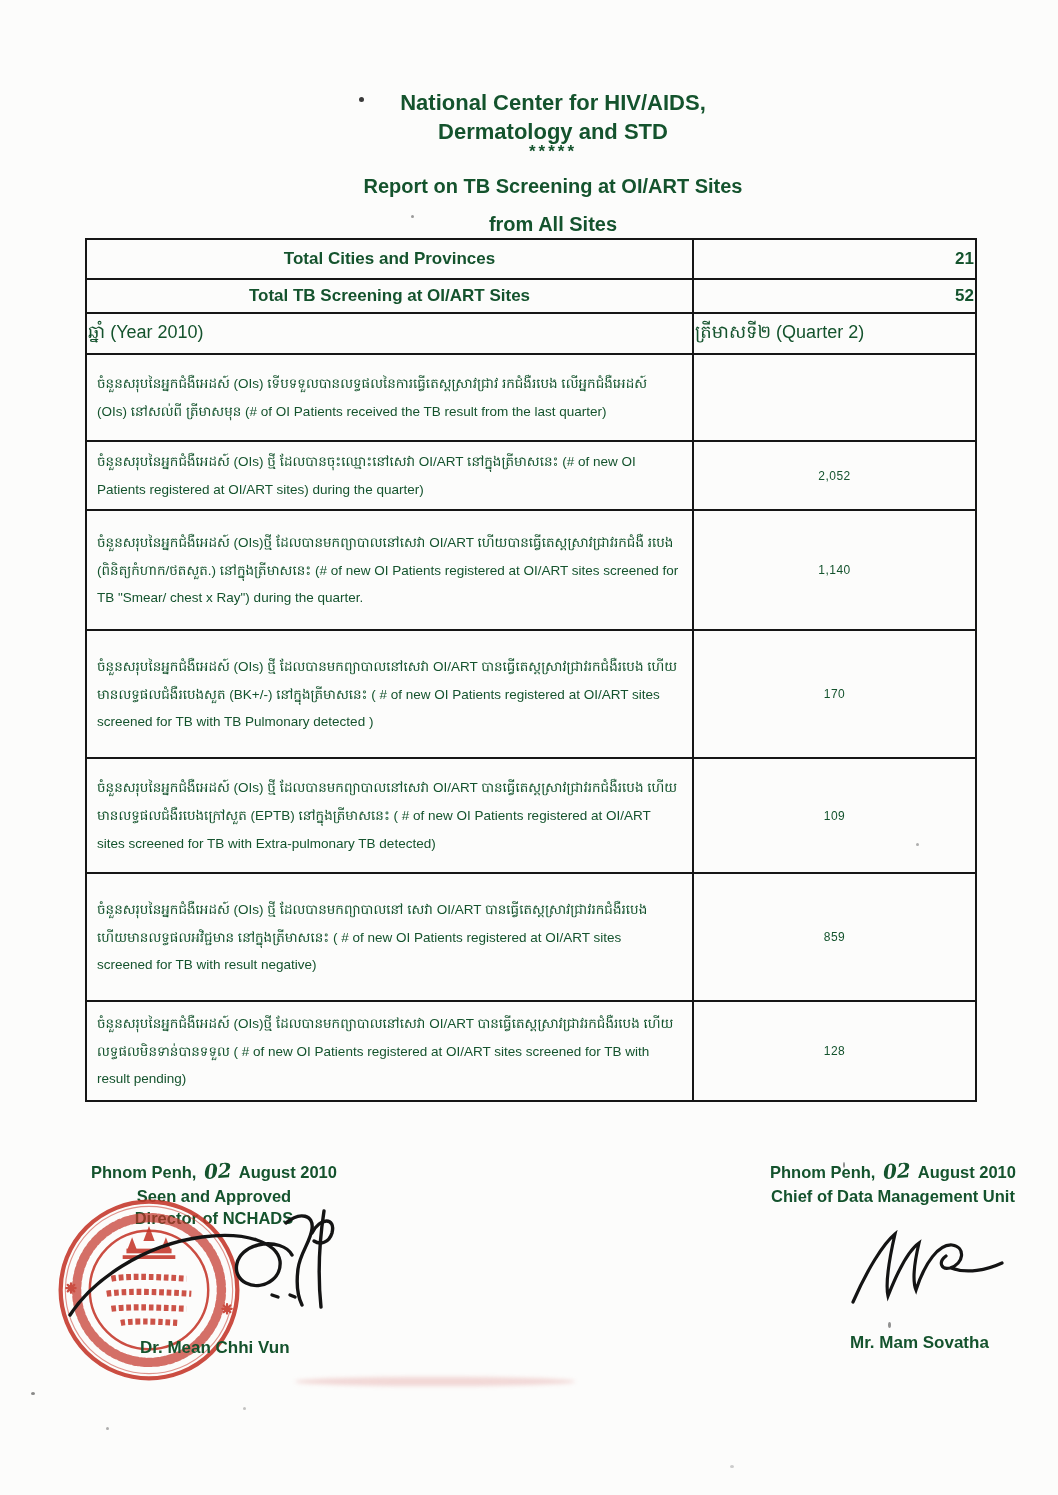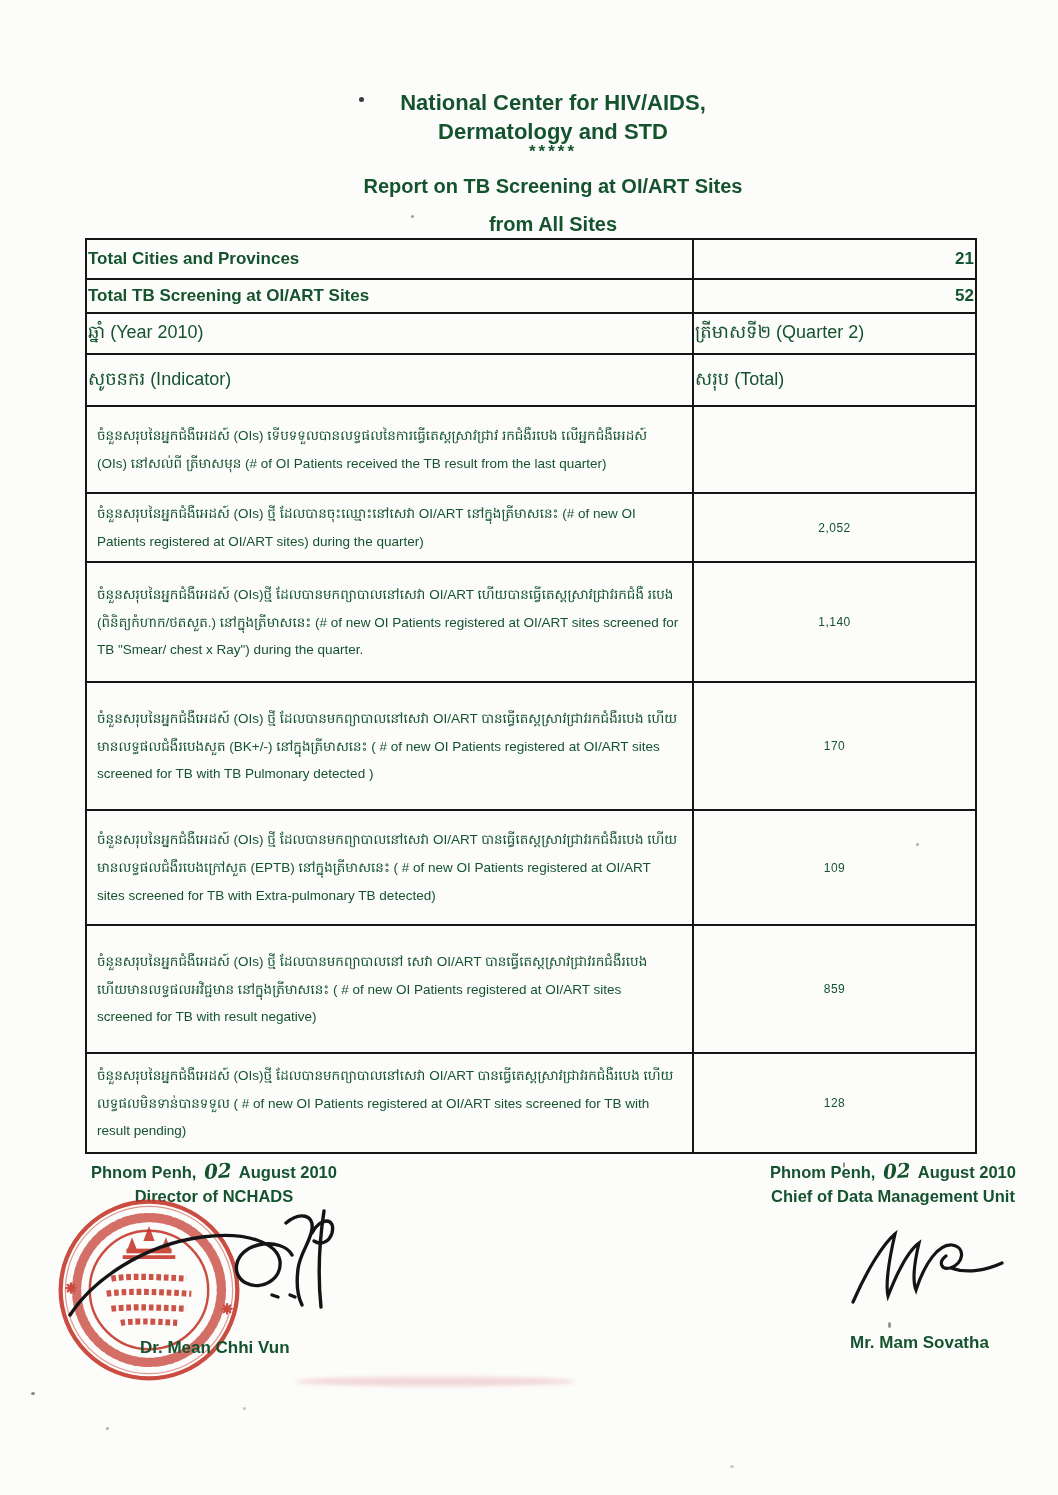--- a/index.html
+++ b/index.html
@@ -22,21 +22,21 @@
   
   table.main{
     position:absolute;left:85px;top:238px;
     width:890px;border-collapse:collapse;table-layout:fixed;
   }
   table.main td{
     border:2px solid #161616;
     vertical-align:middle;
     overflow:hidden;
   }
-  td.lbl{font-weight:bold;font-size:17px;}
+  td.lbl{text-align:center;font-weight:bold;font-size:17px;}
   td.lblkh{font-weight:normal;font-size:18px;}
   td.num{text-align:right;font-weight:bold;font-size:17px;}
   td.ind{
     font-size:13.5px;line-height:2.05;
     padding:6px 12px 6px 10px;text-align:left;
   }
   td.val{text-align:center;font-size:12px;letter-spacing:.5px;}
   
   .sigblock{position:absolute;text-align:center;font-weight:bold;font-size:16.5px;line-height:1.35;}
   .sig-left{left:58px;top:1158px;width:312px;}
@@ -81,24 +81,20 @@
       <td class="num">21</td>
     </tr>
     <tr style="height:34px">
       <td class="lbl">Total TB Screening at OI/ART Sites</td>
       <td class="num">52</td>
     </tr>
     <tr style="height:41px">
       <td class="lblkh">ឆ្នាំ  (Year 2010)</td>
       <td class="lblkh">ត្រីមាសទី២  (Quarter 2)</td>
     </tr>
-    <tr style="height:52px">
-      <td class="lblkh">សូចនករ  (Indicator)</td>
-      <td class="lblkh">សរុប  (Total)</td>
-    </tr>
     <tr style="height:87px">
       <td class="ind">ចំនួនសរុបនៃអ្នកជំងឺអេដស៍ (OIs) ទើបទទួលបានលទ្ធផលនៃការធ្វើតេស្តស្រាវជ្រាវ រកជំងឺរបេង លើអ្នកជំងឺអេដស៍ (OIs) នៅសល់ពី ត្រីមាសមុន (# of OI Patients received the TB result from the last quarter)</td>
       <td class="val"></td>
     </tr>
     <tr style="height:54px">
       <td class="ind">ចំនួនសរុបនៃអ្នកជំងឺអេដស៍ (OIs) ថ្មី ដែលបានចុះឈ្មោះនៅសេវា OI/ART នៅក្នុងត្រីមាសនេះ (# of new OI Patients registered at OI/ART sites) during  the quarter)</td>
       <td class="val">2,052</td>
     </tr>
     <tr style="height:120px">
       <td class="ind">ចំនួនសរុបនៃអ្នកជំងឺអេដស៍ (OIs)ថ្មី ដែលបានមកព្យាបាលនៅសេវា OI/ART ហើយបានធ្វើតេស្តស្រាវជ្រាវរកជំងឺ របេង (ពិនិត្យកំហាក/ថតសួត.) នៅក្នុងត្រីមាសនេះ (# of new OI Patients registered at OI/ART sites screened for TB "Smear/ chest x Ray") during the quarter.</td>
@@ -122,20 +118,21 @@
     </tr>
   </tbody>
     </table>
 
   <div class="sigblock sig-left">
     <div>
       <span>Phnom Penh,</span>
       <span class="hand">02</span>
       <span>August   2010</span>
     </div>
+    <div>Seen and Approved</div>
     <div>Director of NCHADS</div>
   </div>
 
   <svg class="stamp" viewBox="0 0 200 200">
     <g stroke="#c43528" fill="none" stroke-linecap="round" opacity="0.88">
       <circle cx="100" cy="100" r="94" stroke-width="4.5"></circle>
       <circle cx="100" cy="100" r="89" stroke-width="1.2" opacity="0.6"></circle>
       <circle cx="100" cy="100" r="63" stroke-width="2.6"></circle>
 
       <circle cx="100" cy="100" r="77" stroke-width="10" stroke-dasharray="4 3.5" opacity="0.8" transform="rotate(-25 100 100)" stroke-dashoffset="6"></circle>

